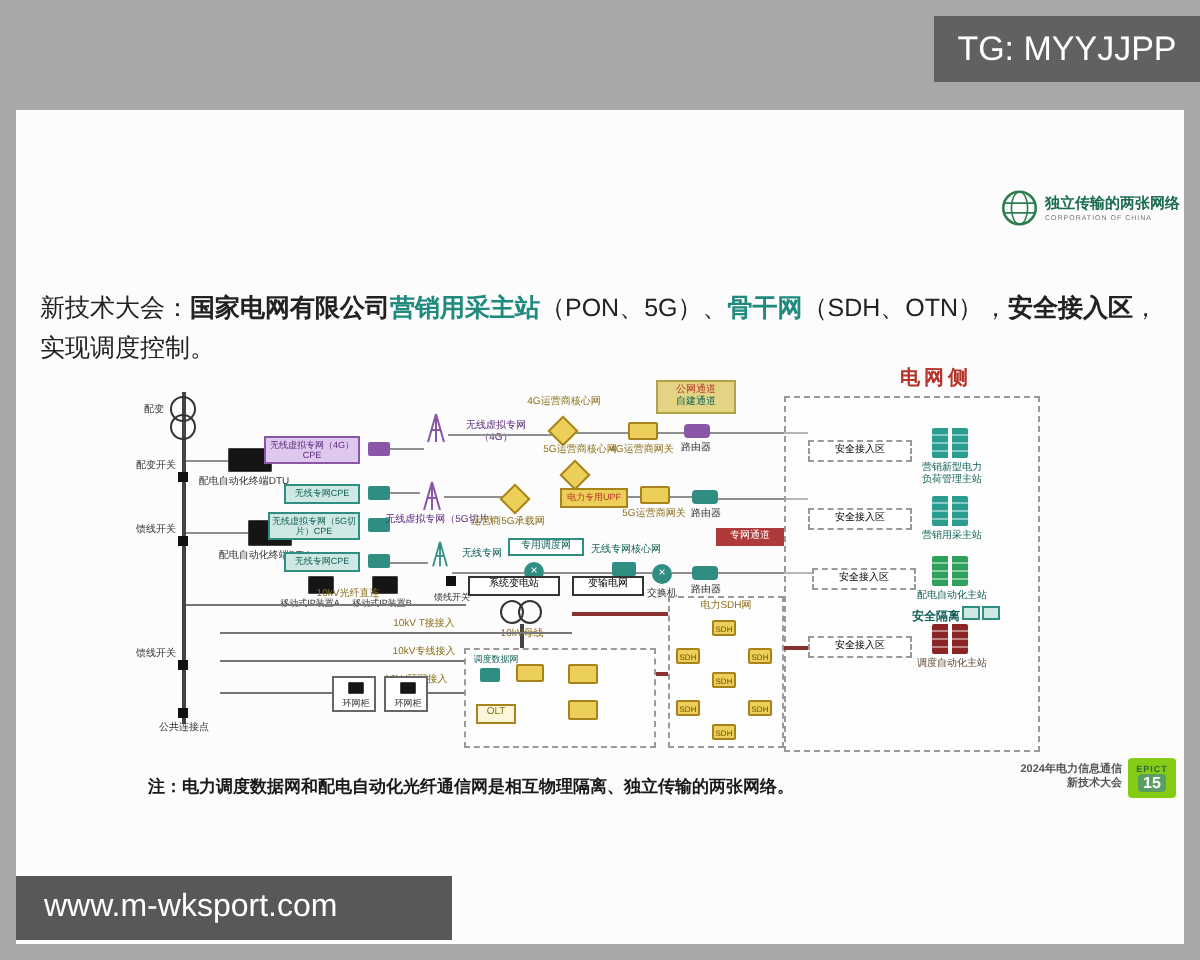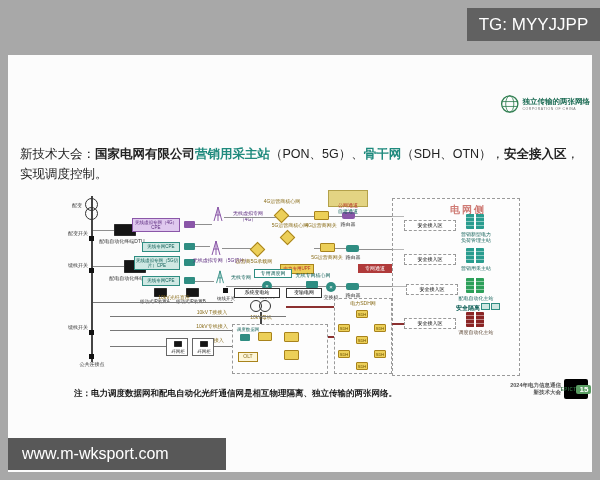--- a/index.html
+++ b/index.html
@@ -17,31 +17,31 @@
             display:flex;align-items:center;padding-left:10px;font-size:13.5px;font-weight:bold;}
   .logo{left:492px;top:26px;width:90px;height:46px;display:flex;align-items:center;gap:3px;}
   .logo-cn{font-size:7.5px;font-weight:bold;color:#1b6b53;white-space:nowrap;}
   .logo-en{font-size:9px;font-weight:bold;color:#14532d;font-family:"Liberation Serif",serif;letter-spacing:1px;}
   .logo-sub{font-size:3.5px;color:#777;letter-spacing:.5px;}
   .intro{left:12px;top:76px;width:562px;font-size:12.5px;line-height:1.6;color:#222;}
   .teal{color:#1f8a7d;}
   .note{left:66px;top:333px;width:420px;font-size:8.5px;font-weight:bold;color:#1a1a1a;}
   .footer{left:462px;top:324px;width:118px;display:flex;align-items:center;justify-content:flex-end;gap:3px;}
   .conf{font-size:5.5px;font-weight:bold;color:#555;text-align:right;line-height:1.3;}
-  .badge{width:24px;height:20px;background:#000000;border-radius:2px;display:flex;flex-direction:row;
+  .badge{width:24px;height:20px;background:#84cc16;border-radius:2px;display:flex;flex-direction:column;
          align-items:center;justify-content:center;}
   .badge-t{font-size:4.5px;font-weight:bold;color:#2e6b3e;letter-spacing:.5px;}
   .badge-n{font-size:8px;font-weight:bold;color:#fff;background:#5a9e63;padding:0 3px;border-radius:2px;}
   
   .dg{left:66px;top:131px;width:460px;height:202px;font-size:5px;}
   .lbl{position:absolute;font-size:5px;line-height:1.2;color:#333;text-align:center;box-sizing:border-box;}
   .olive{color:#8a6d1a;}
   .tealtx{color:#0f5f57;}
   .purtx{color:#5b2a7e;}
-  .redtx{color:#b5342a;margin-top:20px;}
+  .redtx{color:#b5342a;}
   .hline{position:absolute;height:1px;background:#8f8f8f;}
   .vline{position:absolute;width:1.5px;background:#444;}
   .dline{background:#8b3030;height:1.5px;}
   .dash{border:1px dashed #9a9a9a;background:rgba(255,255,255,.35);}
   .tealbox{background:#cfe8e3;border:1px solid #2f8d82;color:#0f5f57;font-size:4.5px;line-height:1.15;
            display:flex;align-items:center;justify-content:center;text-align:center;padding:1px;}
   .purplebox{background:#dfc8ee;border:1px solid #8a56a8;color:#5b2a7e;font-size:4.5px;line-height:1.15;
            display:flex;align-items:center;justify-content:center;text-align:center;padding:1px;}
   .dev{border-radius:1px;}
   .devteal{background:#2f8d82;}

